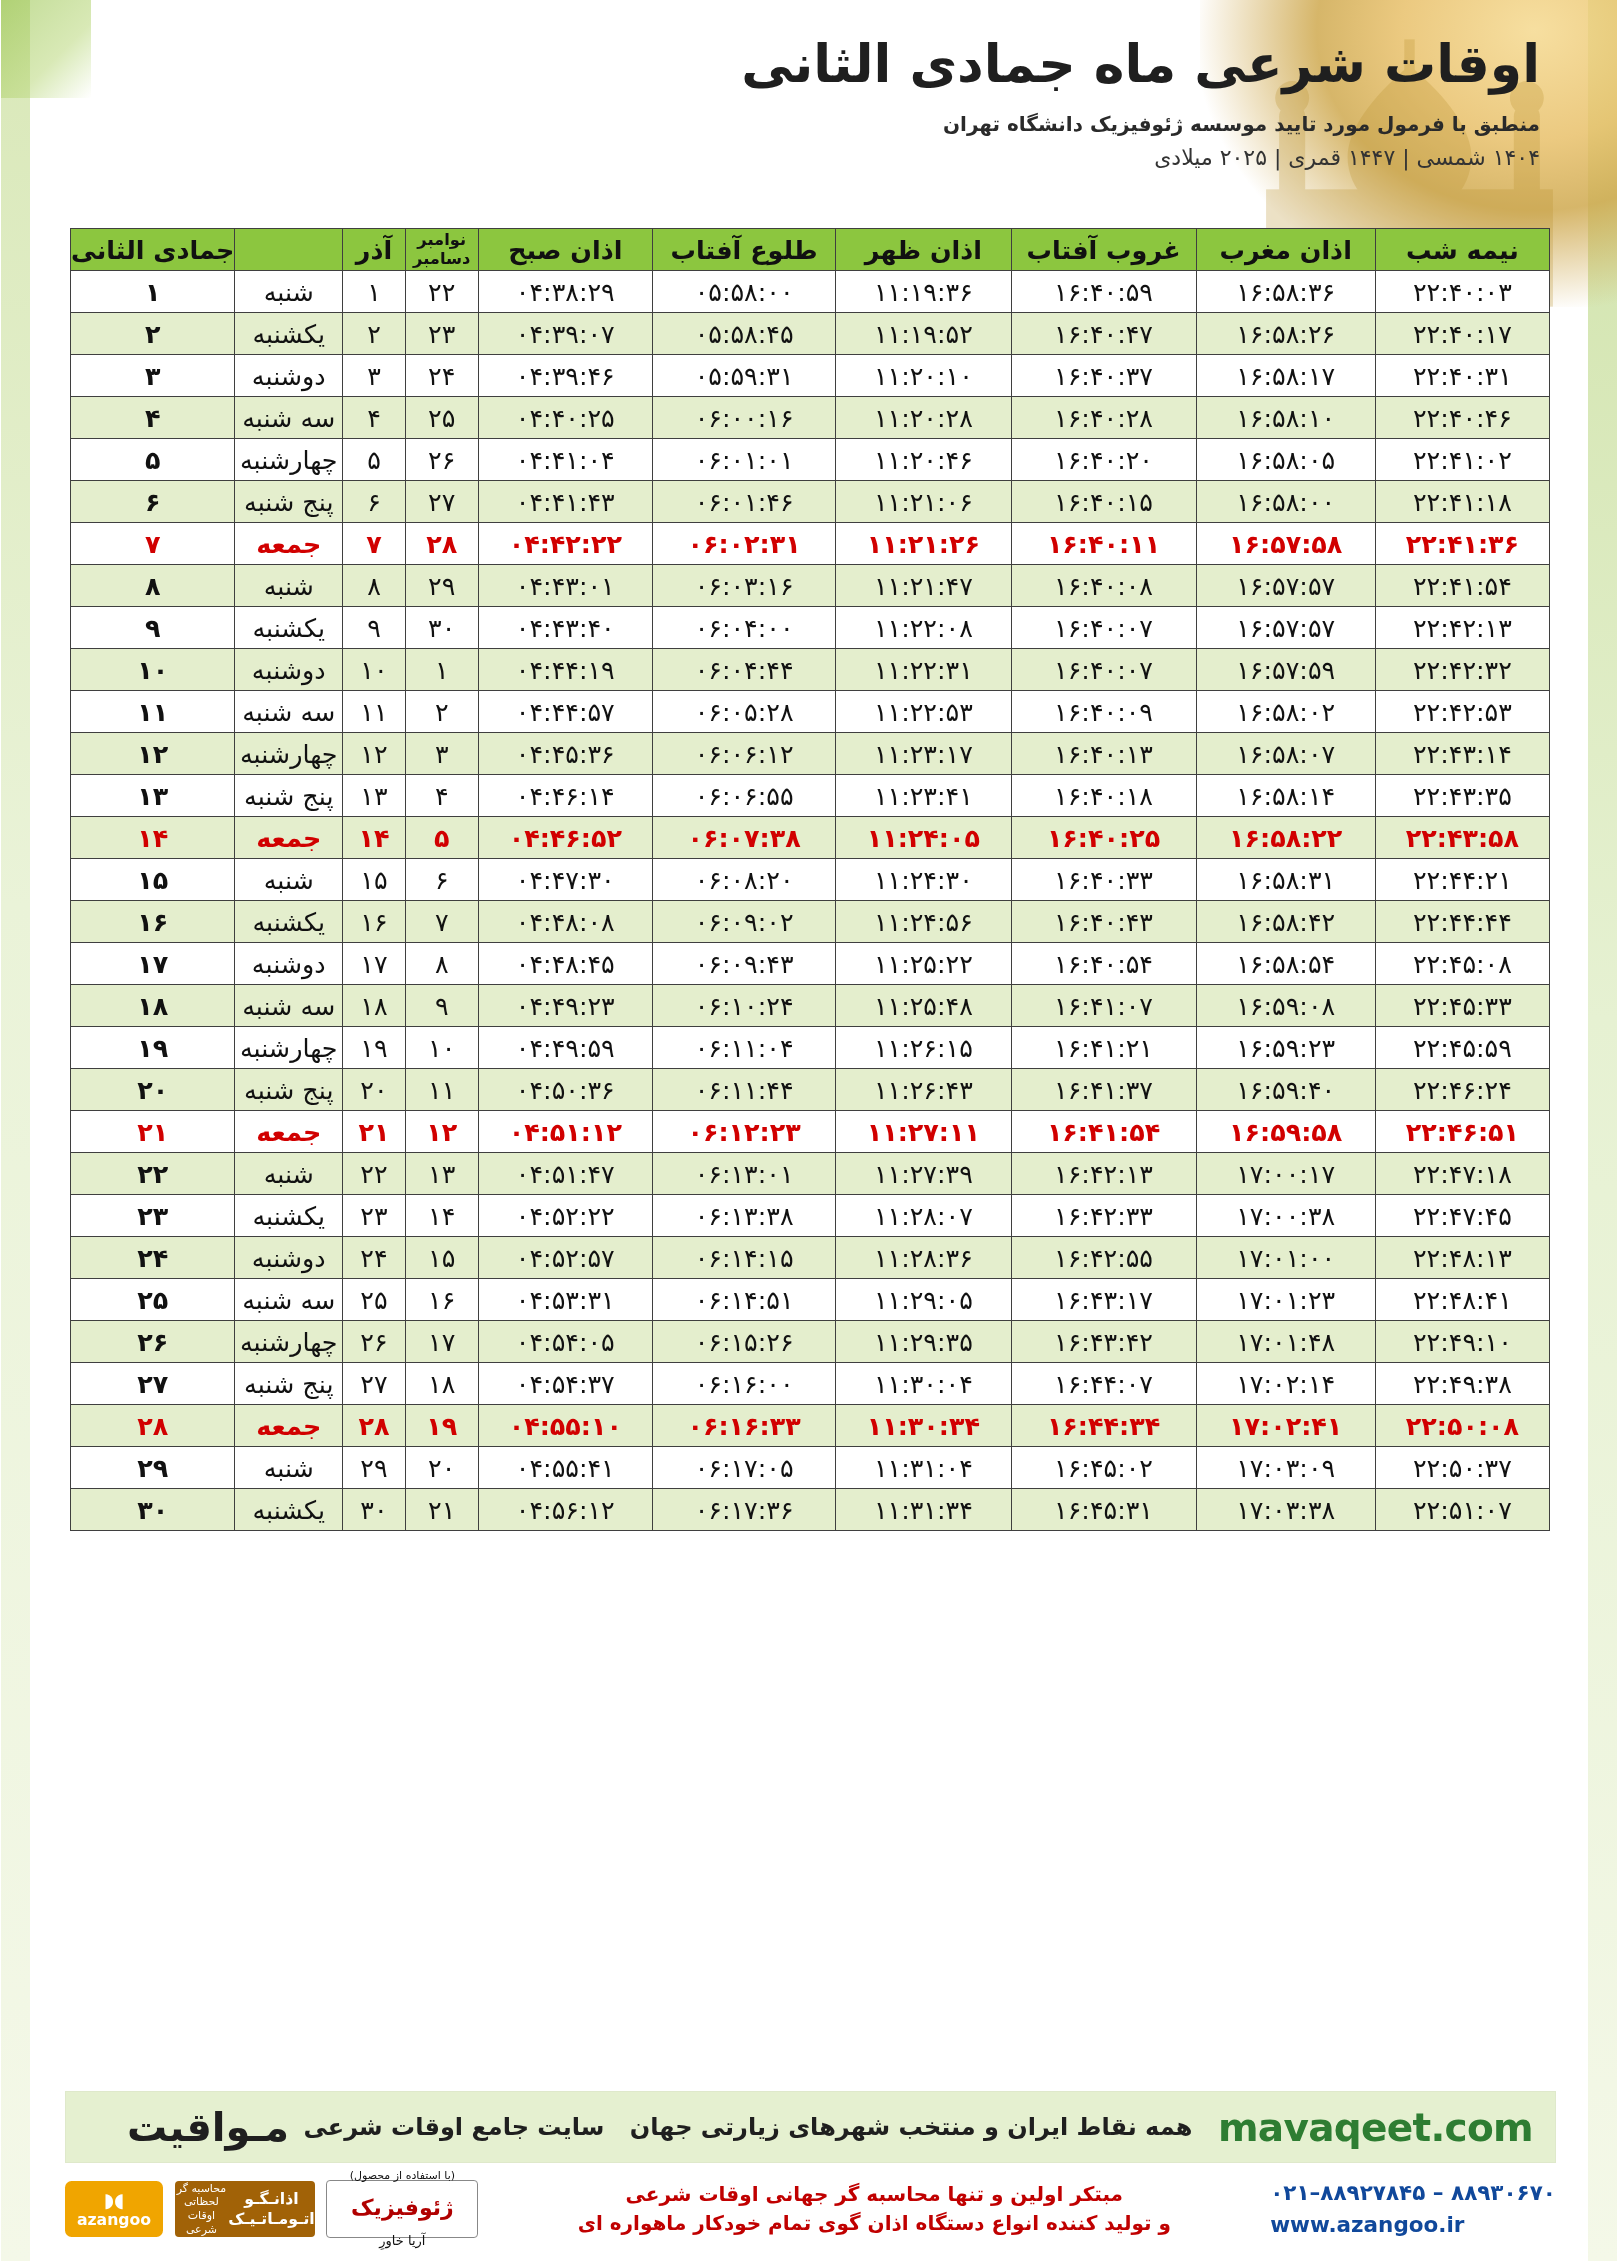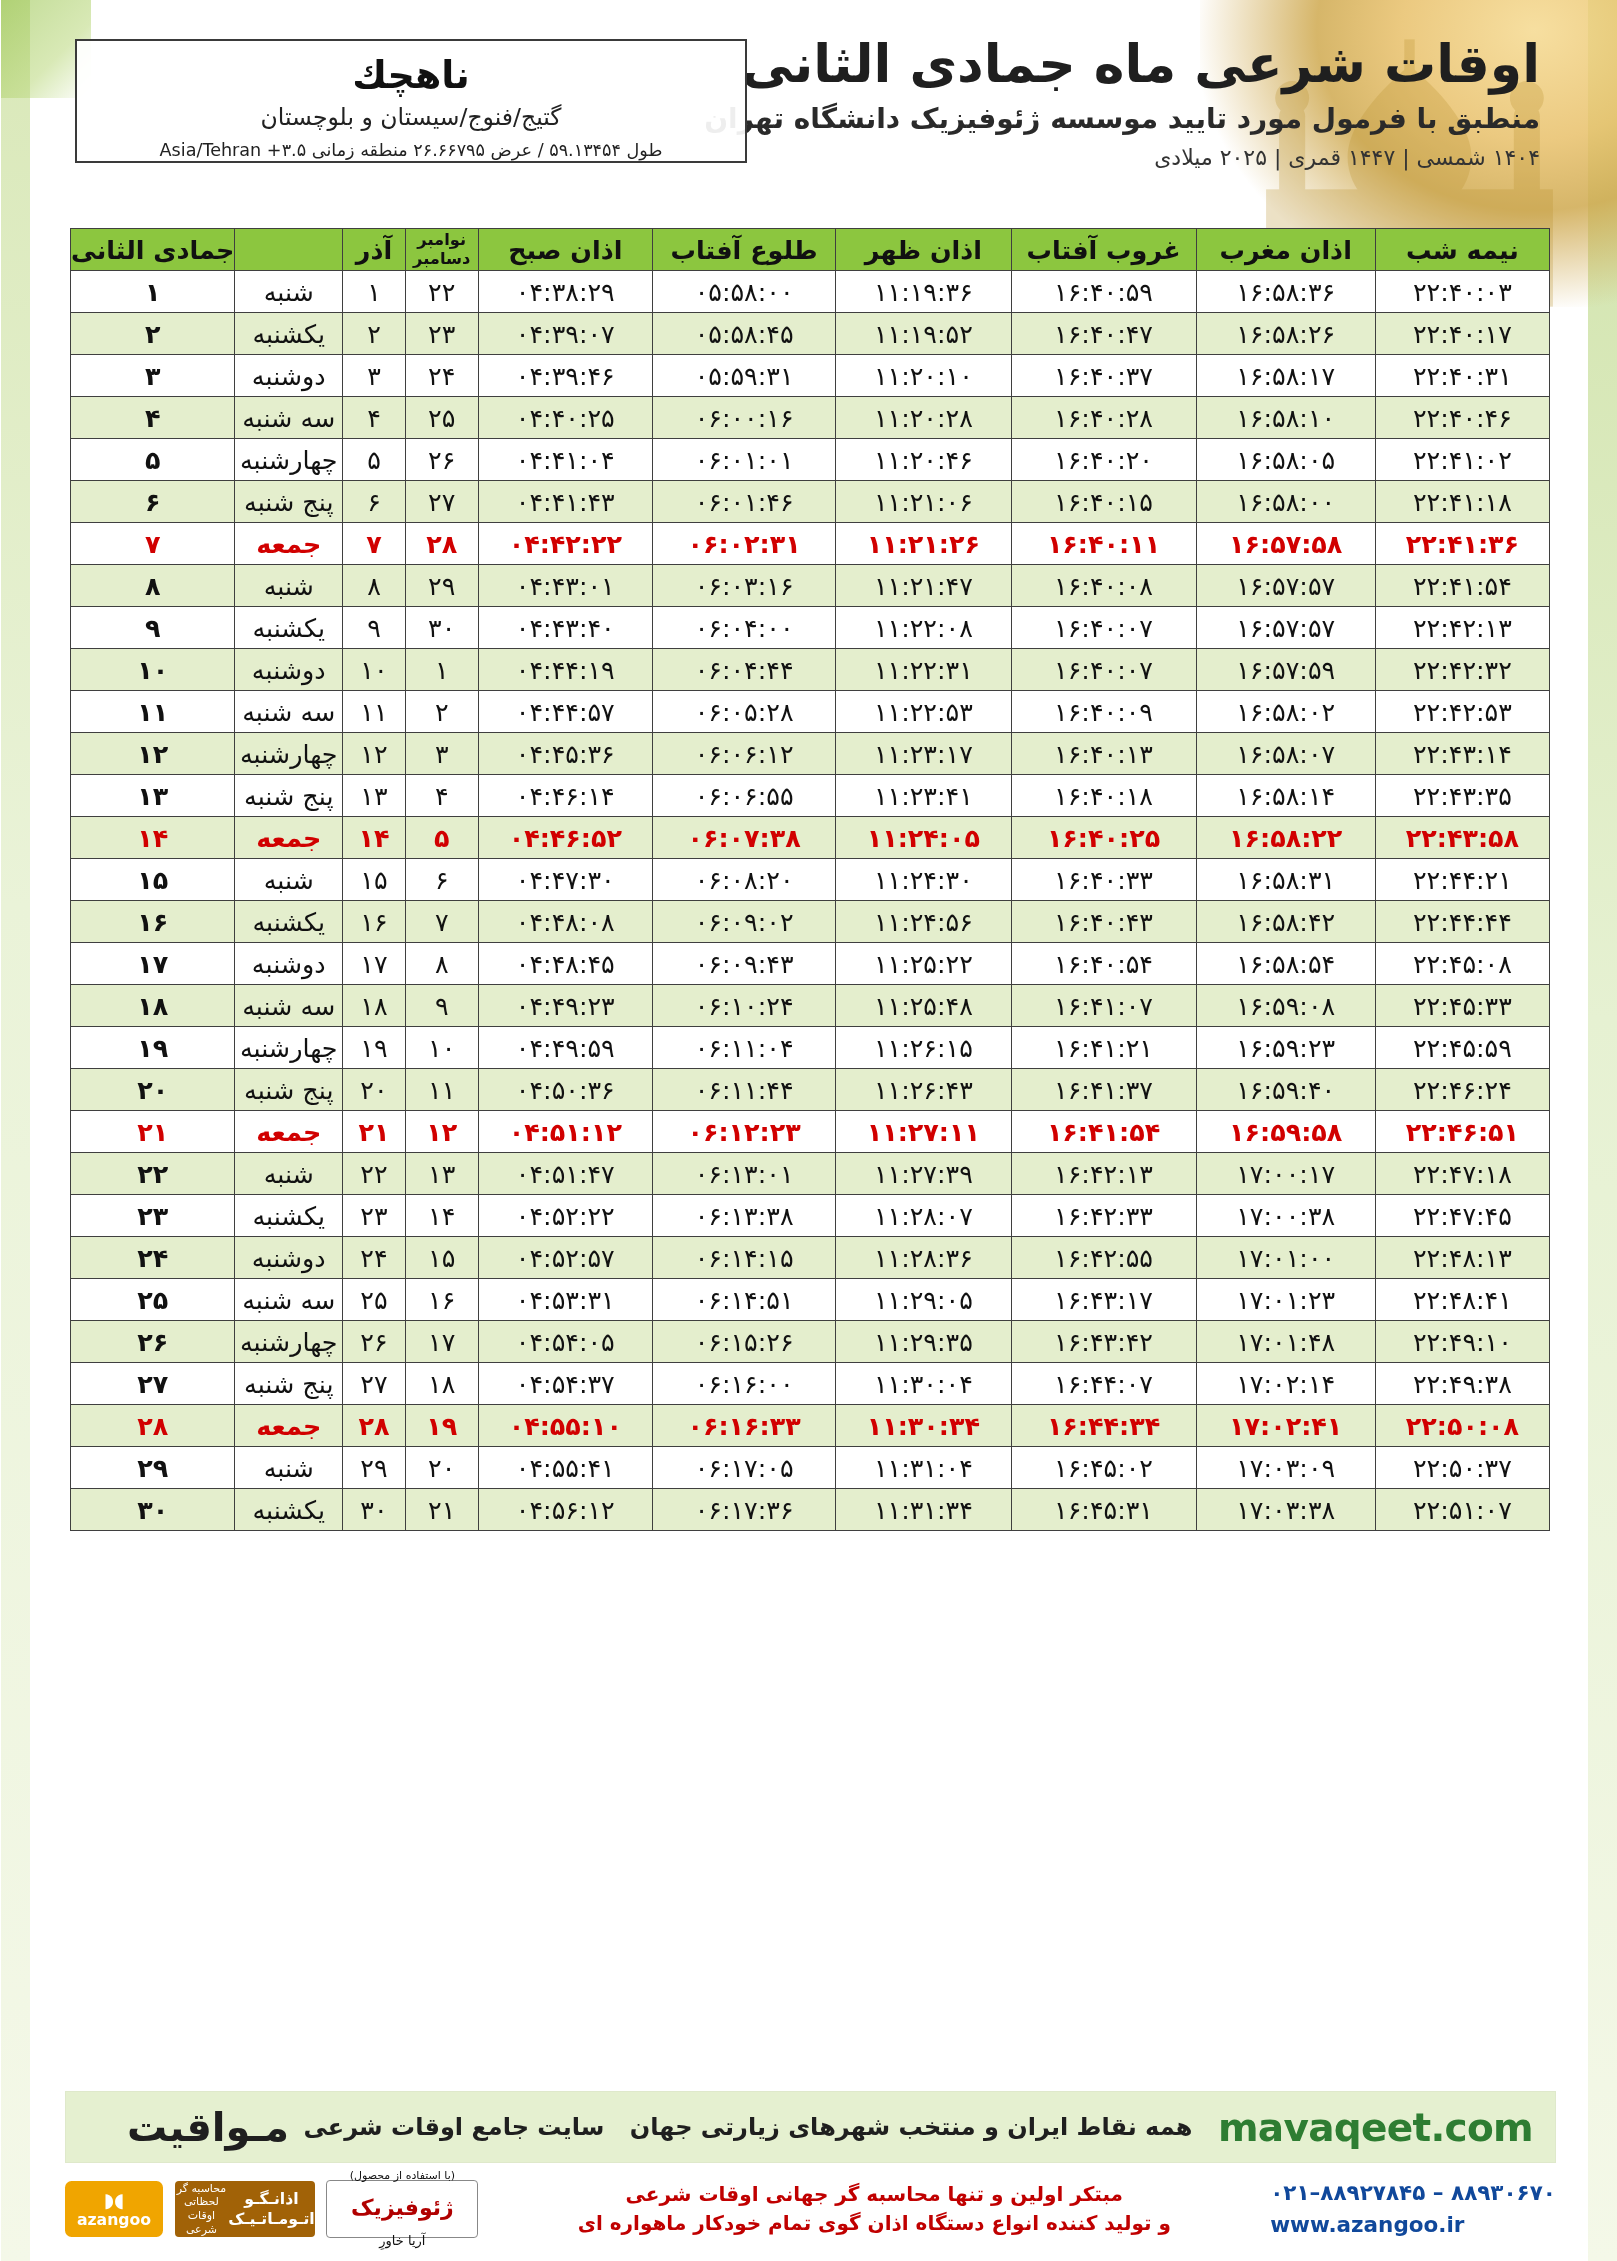--- a/index.html
+++ b/index.html
@@ -36,21 +36,21 @@
   .header{
     position:absolute;left:0;top:0;width:1618px;height:215px;
   }
   .title-block{
     position:absolute;right:78px;top:36px;width:1070px;text-align:right;
   }
   .title-main{
     font-size:52px;font-weight:bold;color:#1f1f1f;letter-spacing:-0.7px;line-height:1.1;
   }
   .title-sub{
-    font-size:28px;font-weight:bold;color:#2a2a2a;margin-top:9px;line-height:1.2;
+    font-size:20px;font-weight:bold;color:#2a2a2a;margin-top:19px;line-height:1.2;
   }
   .title-years{
     font-size:22px;color:#333;margin-top:9px;
   }
   .city-box{
     position:absolute;left:75px;top:39px;width:672px;height:124px;
     border:2px solid #3a3a3a;background:rgba(255,255,255,.92);
     box-sizing:border-box;text-align:center;
   }
   .city-name{font-size:38px;font-weight:bold;color:#111;margin-top:11.7px;}
@@ -161,25 +161,20 @@
   </g>
 </svg>
 
 <div class="header">
   <div class="title-block">
     <div class="title-main">اوقات شرعی ماه جمادی الثانی</div>
     <div class="title-sub">منطبق با فرمول مورد تایید موسسه ژئوفیزیک دانشگاه تهران</div>
     <div class="title-years">۱۴۰۴ شمسی | ۱۴۴۷ قمری | ۲۰۲۵ میلادی</div>
   </div>
 
-  <div class="city-box">
-    <div class="city-name">ناهچك</div>
-    <div class="city-region">گتیج/فنوج/سیستان و بلوچستان</div>
-    <div class="city-coords">طول ۵۹.۱۳۴۵۴ / عرض ۲۶.۶۶۷۹۵ منطقه زمانی ۳.۵+ Asia/Tehran</div>
-  </div>
 
 </div>
 
 <table class="cal">
   <colgroup>
     <col class="c-nimeshab">
       <col class="c-maghrib">
       <col class="c-ghorub">
     <col class="c-zohr">
       <col class="c-tolu">

